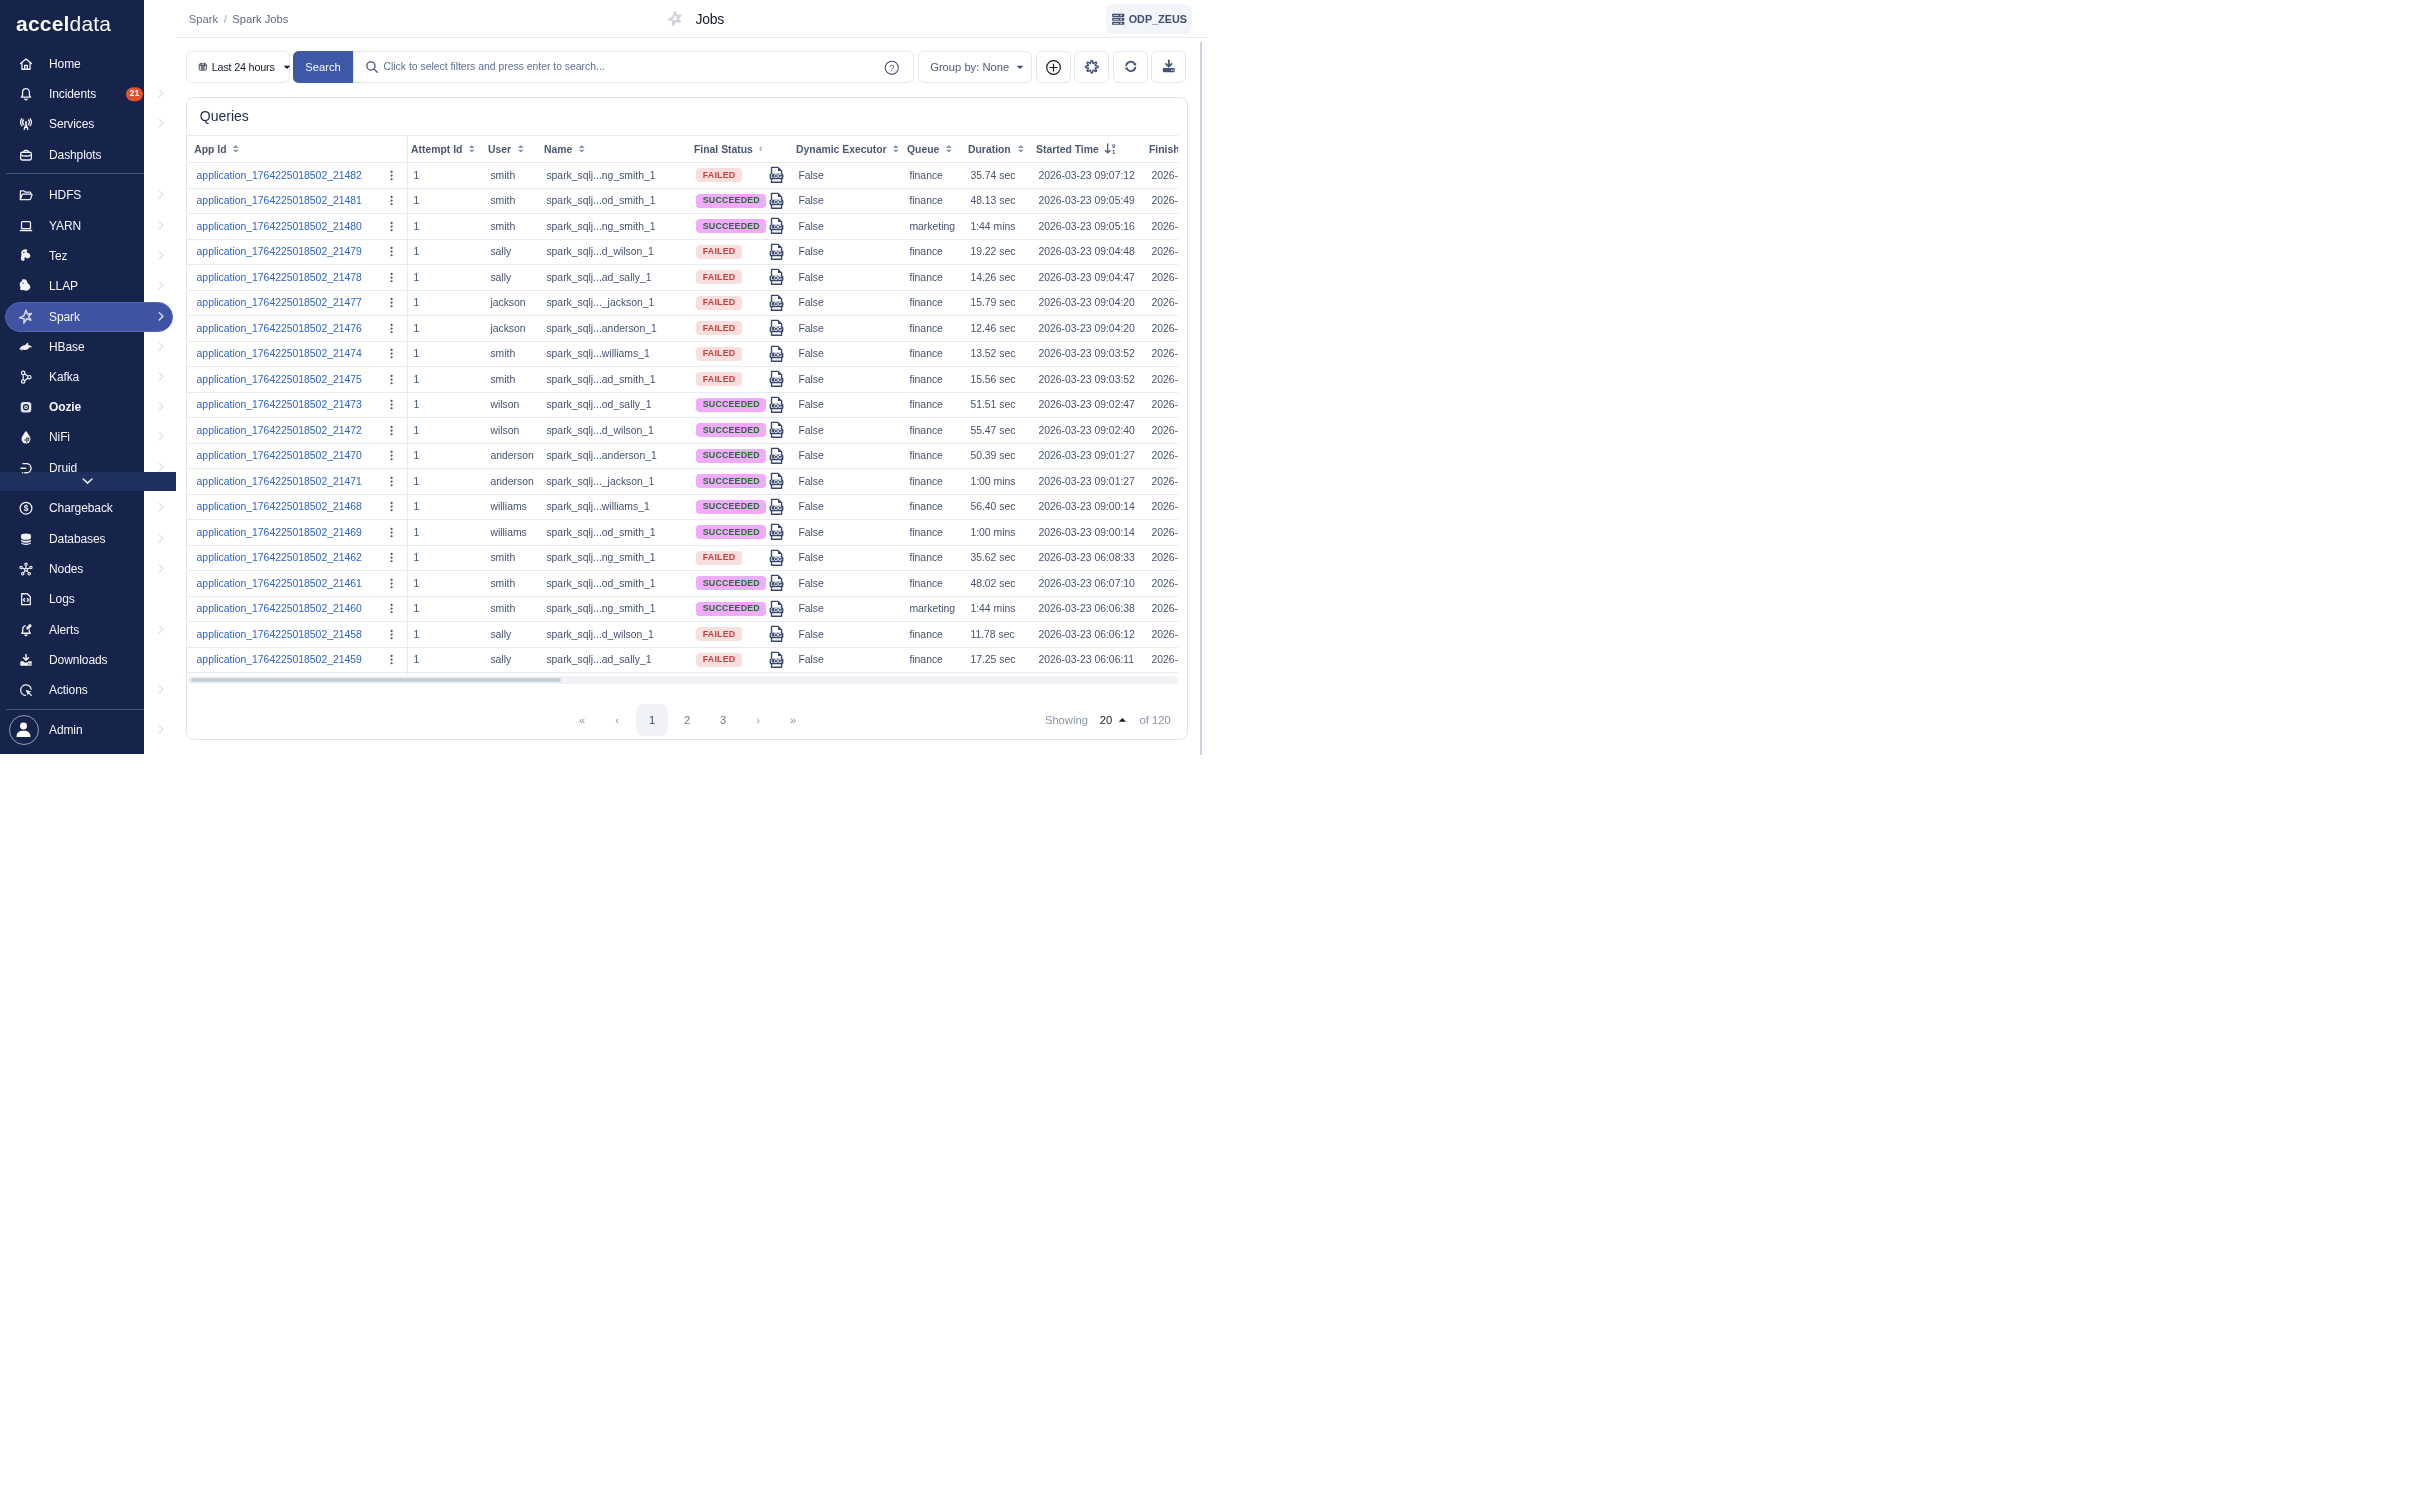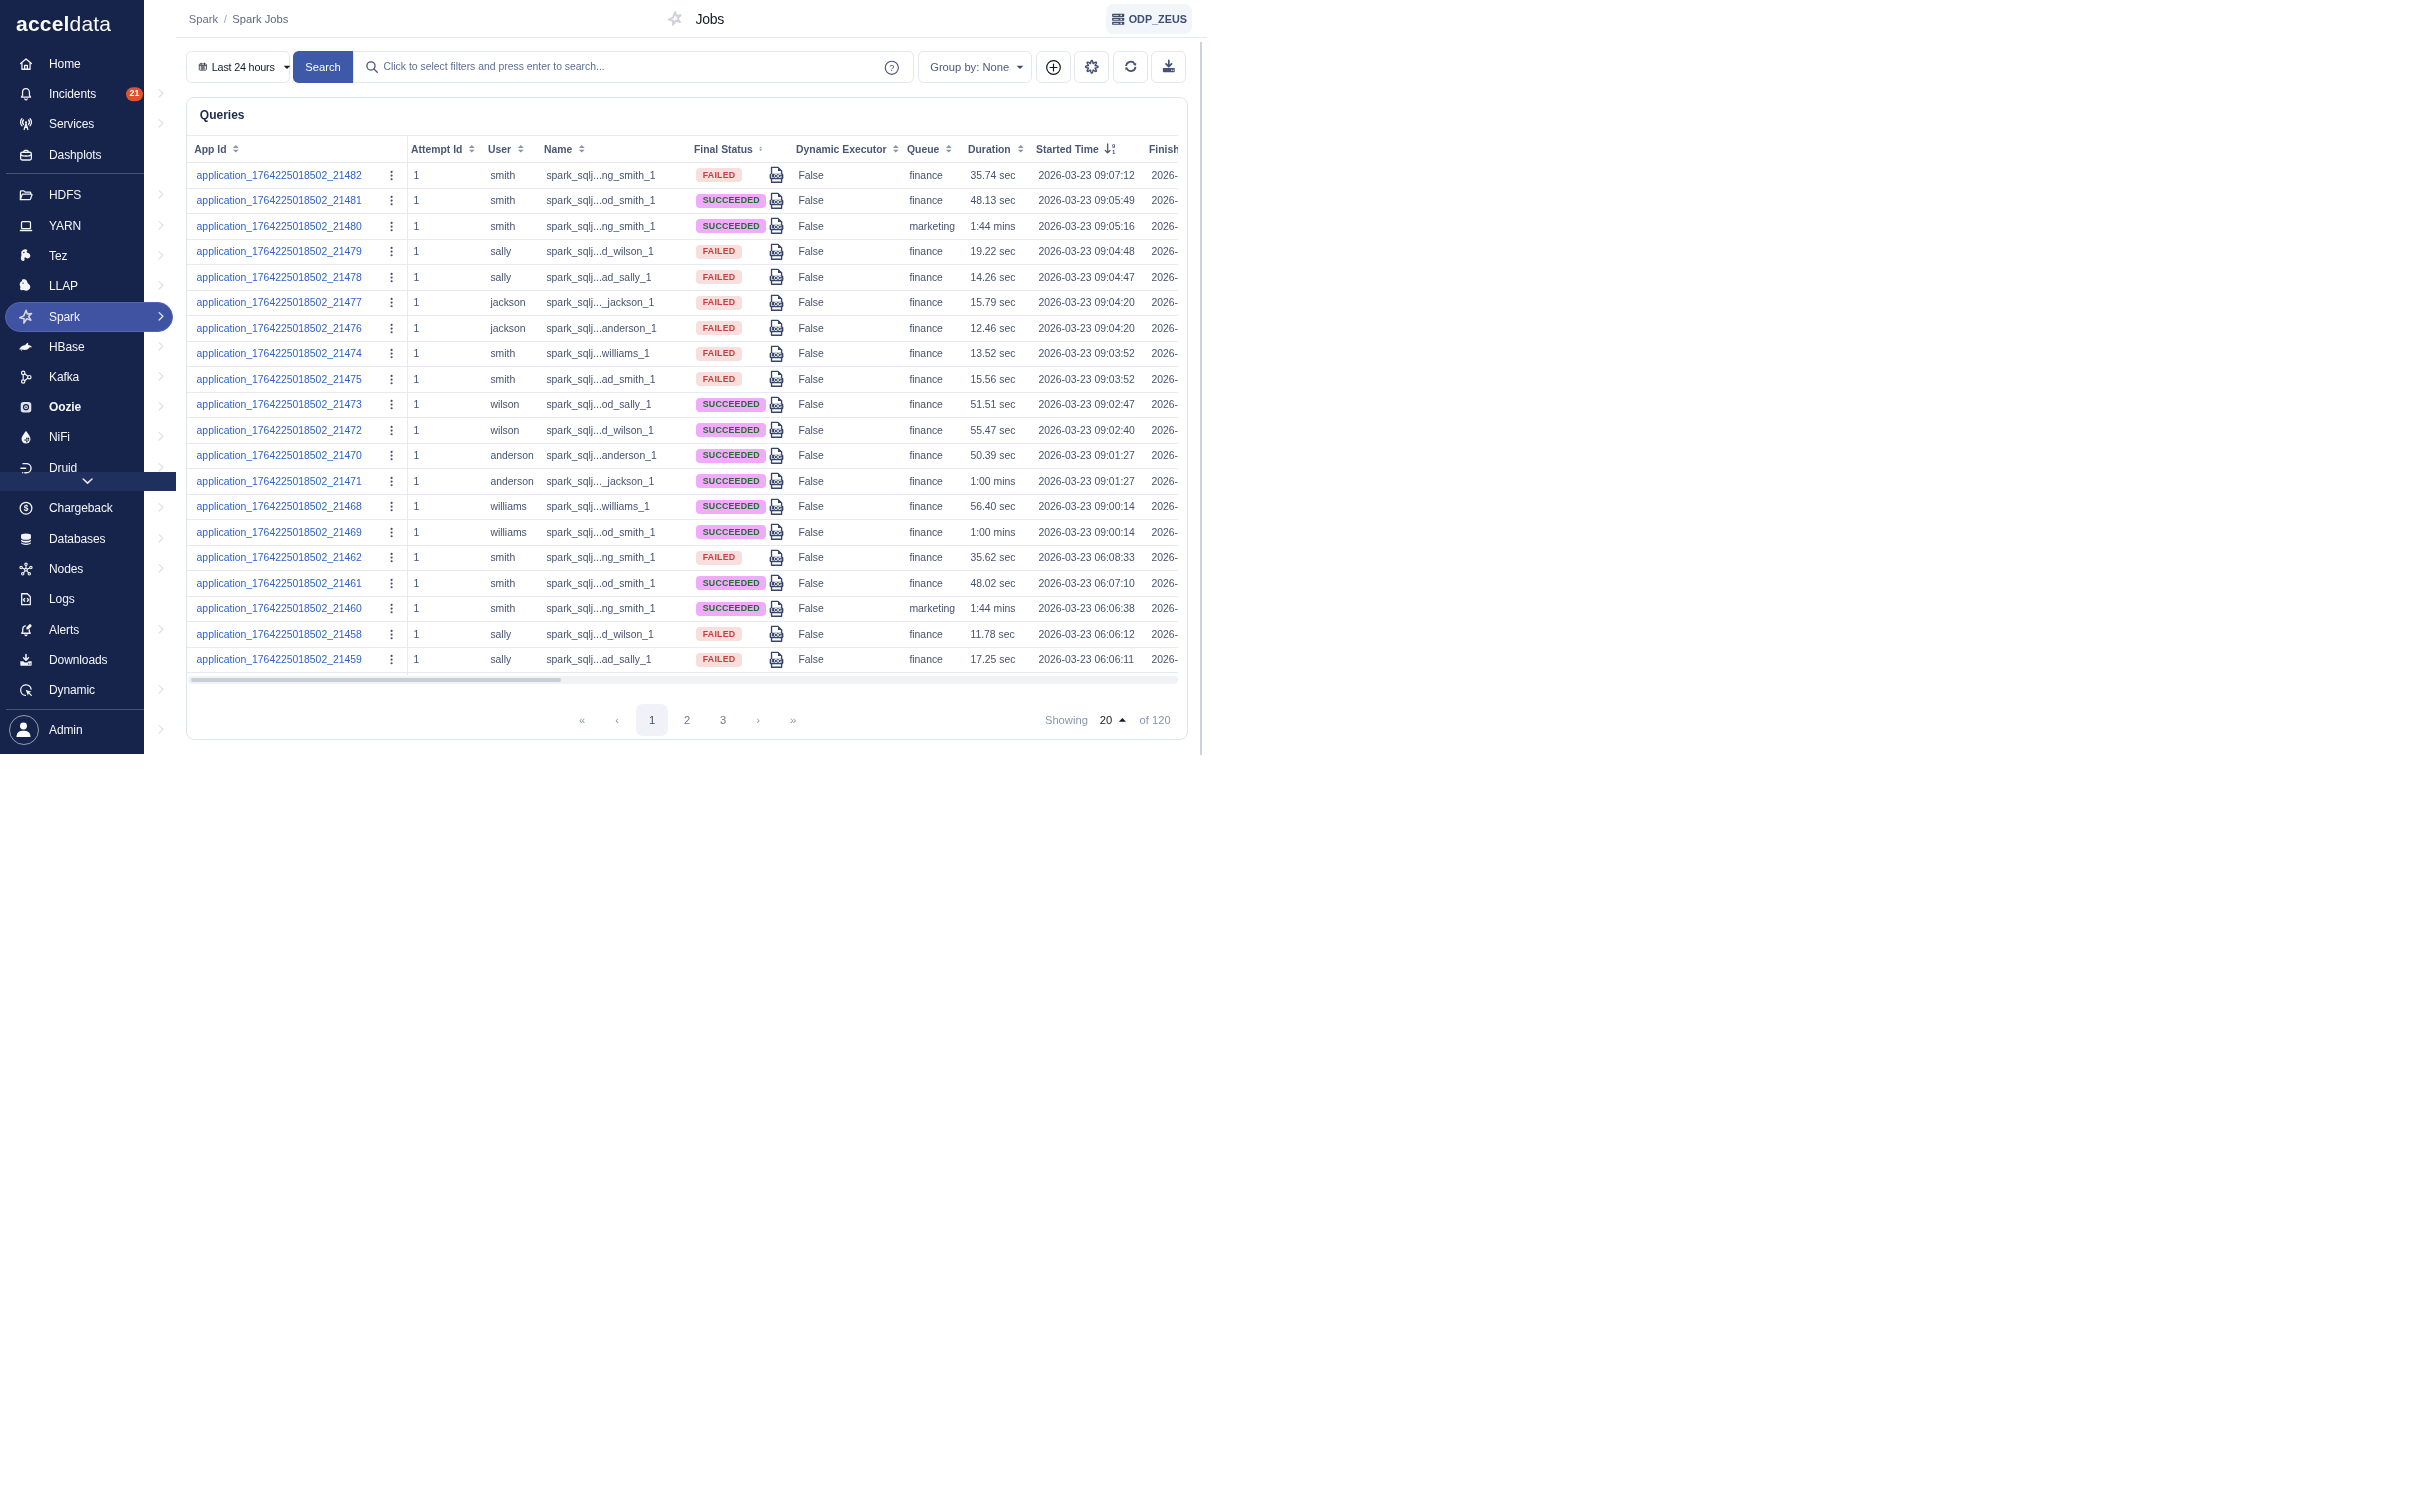--- a/index.html
+++ b/index.html
@@ -44,21 +44,21 @@
 #searchBox{position:absolute;left:353px;top:51px;width:561px;height:32px;background:#fff;
  border:0.8px solid #e3e7ef;border-radius:0 5.6px 5.6px 0;}
 #searchBox .ph{position:absolute;left:29.5px;top:0;line-height:30px;font-size:10.4px;color:#5d6f92;}
 #groupBtn{left:918px;width:114px;display:flex;align-items:center;padding-left:11.2px;}
 #groupBtn .t{font-size:11.2px;color:#4a5b7d;}
 .ibtn{position:absolute;top:51px;width:35px;height:32px;background:#fff;border:0.8px solid #e3e7ef;
  border-radius:5.6px;display:flex;align-items:center;justify-content:center;}
 
 #card{position:absolute;left:186px;top:97px;width:1002px;height:643px;
  border:0.8px solid #dfe4ee;border-radius:8px;background:#fff;}
-#qtitle{position:absolute;left:12.8px;top:10.4px;font-size:12px;font-weight:700;color:#1c2b4a;}
+#qtitle{position:absolute;left:12.8px;top:10.4px;font-size:14px;font-weight:400;color:#1c2b4a;}
 #twrap{position:absolute;left:0;top:37px;width:991px;height:539px;overflow:hidden;}
 .trow{display:grid;grid-template-columns:220px 77px 56px 150px 73px 29px 111px 61px 68px 113px 128px;
  width:1085px;align-items:center;}
 #thead{height:28px;border-top:0.8px solid #e7eaf0;border-bottom:0.8px solid #e7eaf0;}
 #thead .hc{display:flex;align-items:center;gap:4.8px;padding-left:4px;
  font-size:10.4px;font-weight:700;color:#4a5874;white-space:nowrap;}
 #thead .hc.first{padding-left:7.2px;}
 .trow.data{height:25.5px;border-bottom:0.8px solid #e7eaf0;font-size:10.4px;color:#45536f;}
 .trow.data>div{padding-left:6.4px;white-space:nowrap;}
 .trow.data .c1{padding-left:9.6px;display:flex;align-items:center;justify-content:space-between;padding-right:13.6px;}
@@ -356,21 +356,21 @@
       <span class="lb">Downloads</span>
     </div>
     <div class="mi" style="top:675px;">
       <span class="ic">
         <svg width="16" height="16" viewBox="0 0 20 20">
           <path d="M16.4 8.6 A6.6 6.6 0 1 0 9.3 16.5" fill="none" stroke="#f2f4f9" stroke-width="1.6" stroke-linecap="round"></path>
           <path d="M9.6 9.4 L16.8 11.9 L13.7 13.3 L12.3 16.5 Z" fill="#f2f4f9"></path>
           <path d="M13.9 13.6 L16.6 16.4" stroke="#f2f4f9" stroke-width="1.6" stroke-linecap="round"></path>
         </svg>
       </span>
-      <span class="lb">Dynamic</span>
+      <span class="lb">Actions</span>
       <span class="ch"><svg width="6.4" height="9.6" viewBox="0 0 8 12">
           <path d="M1.4 1.4 L6.2 6 L1.4 10.6" fill="none" stroke="#dfe3ec" stroke-width="1.7" stroke-linecap="round" stroke-linejoin="round"></path>
         </svg></span>
     </div>
     <div id="admin-av"><svg width="27" height="27" viewBox="0 0 34 34">
         <circle cx="17" cy="12.6" r="4.4" fill="#fff"></circle>
         <path d="M8.2 26.5 C8.2 20.9 11.4 18.6 17 18.6 C22.6 18.6 25.8 20.9 25.8 26.5 Z" fill="#fff"></path>
       </svg></div>
     <div class="mi" style="top:715px;">
       <span class="lb">Admin</span>

